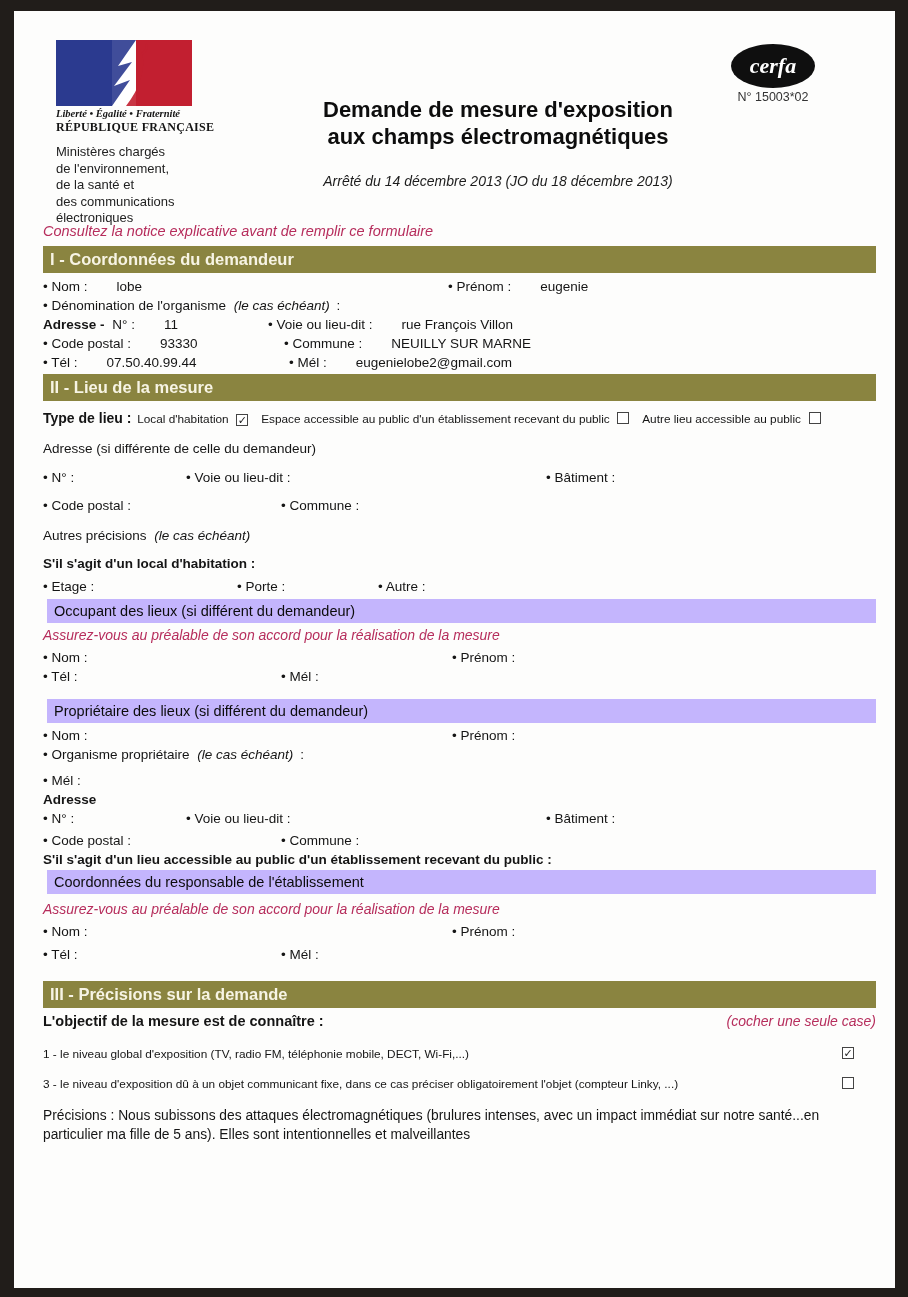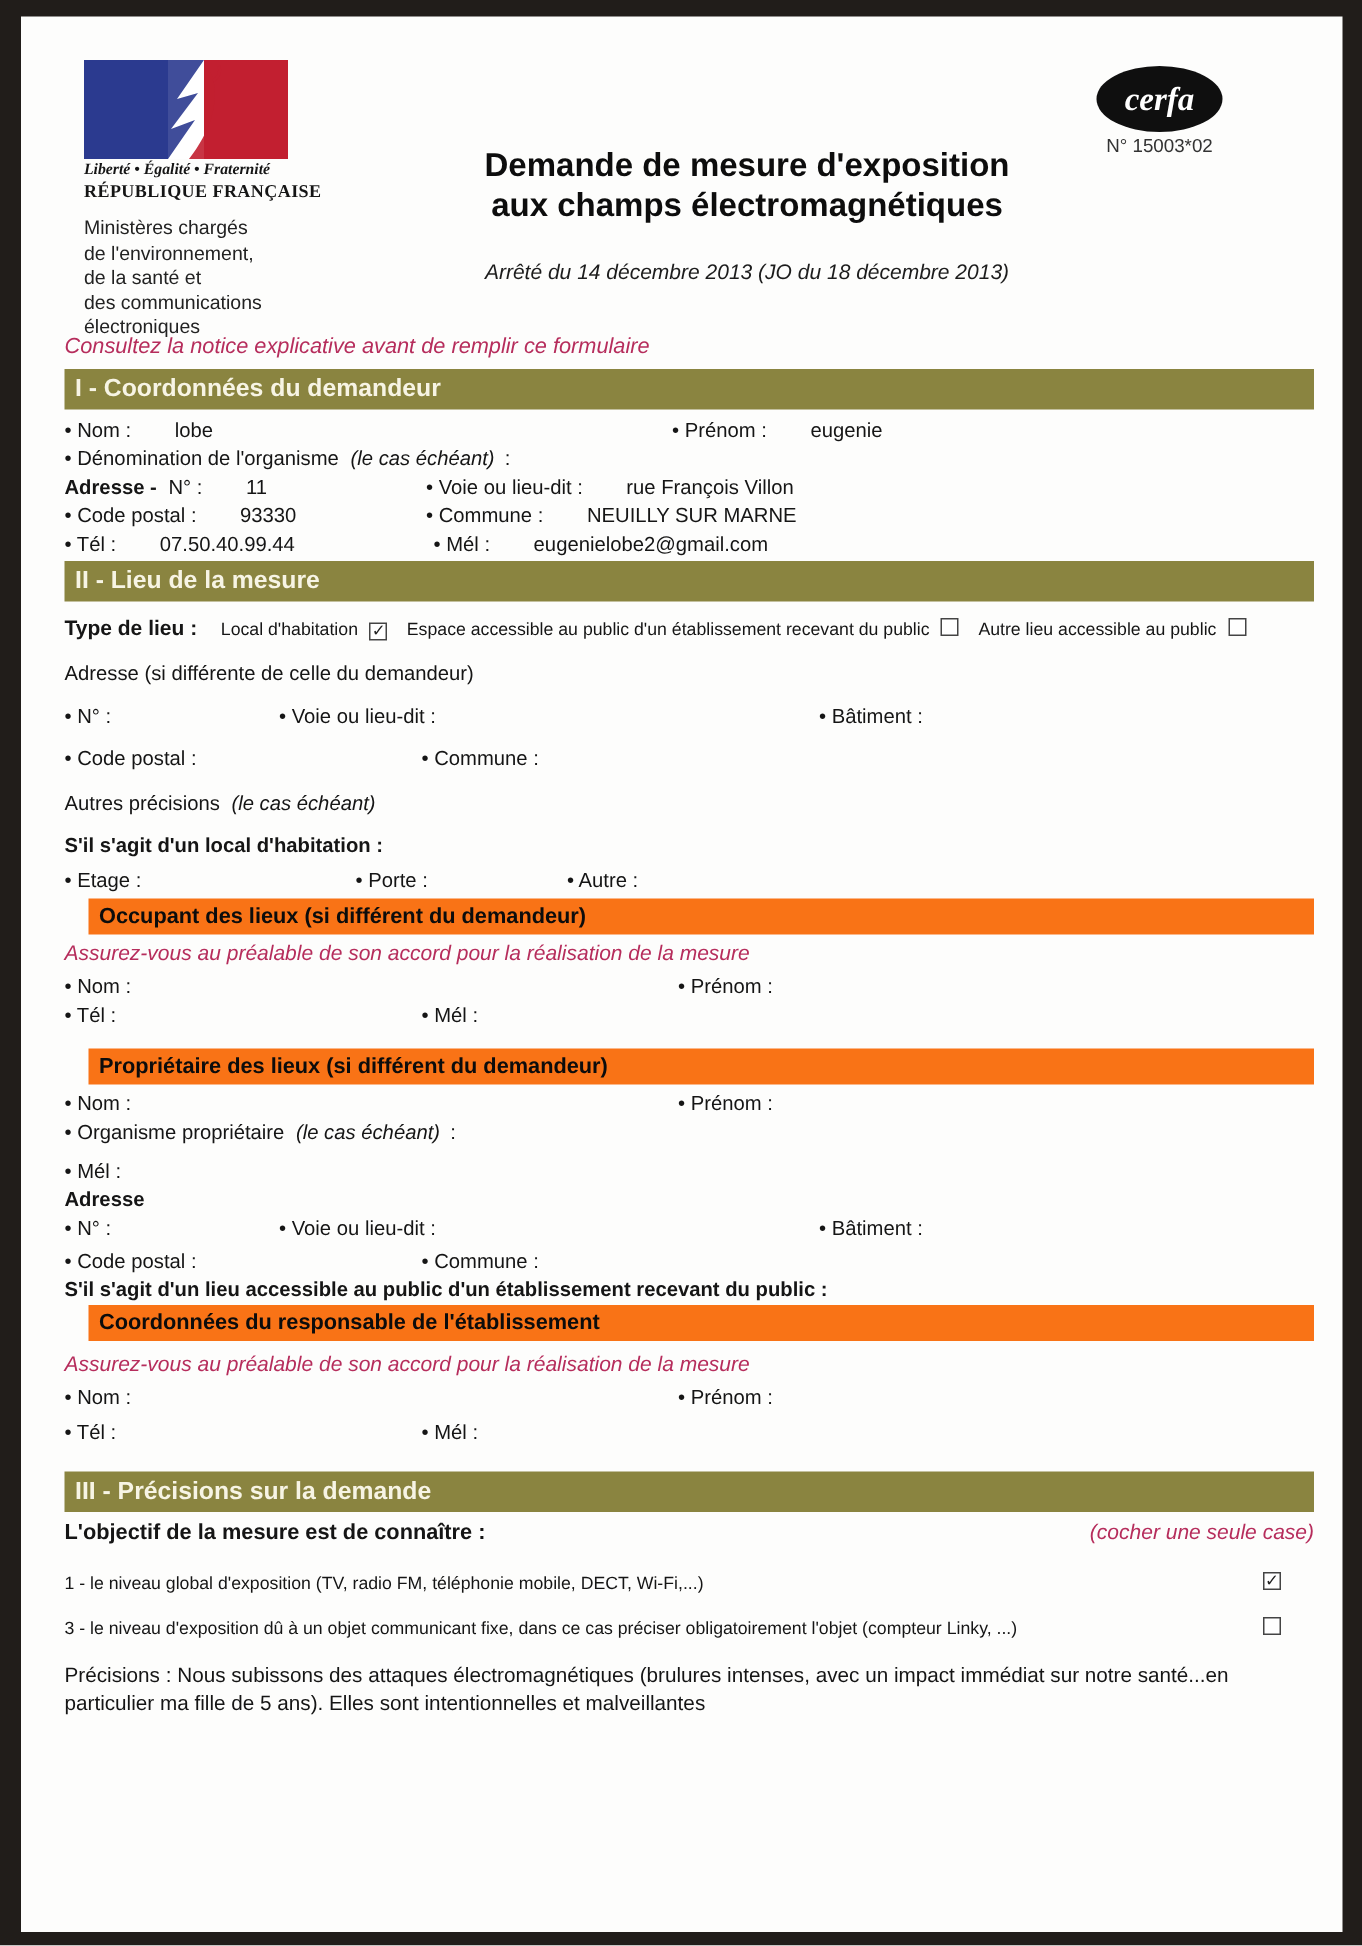--- a/index.html
+++ b/index.html
@@ -20,22 +20,22 @@
   .decree{font-size:14px;font-style:italic;margin-top:23px;color:#1c1c1c;}
   .cerfa-block{position:absolute;right:48px;top:33px;width:110px;text-align:center;}
   .cerfa-oval{display:inline-block;background:#0f0f0f;color:#fff;border-radius:50%;width:84px;height:44px;
               font-family:"Liberation Serif",serif;font-style:italic;font-weight:bold;font-size:22px;line-height:44px;}
   .cerfa-num{font-size:12.5px;margin-top:2px;color:#333;}
   .notice{text-align:left;font-style:italic;font-size:14.5px;color:#b62d5c;margin:2px 0 7px 0;}
 
   
   .bar{background:#8a8440;color:#f7f4e4;font-weight:bold;font-size:16.5px;height:27px;line-height:27px;
        padding-left:7px;margin:0 0 4px 0;}
-  .subbar{background:#f97316;color:#0c0c0c;font-weight:bold;font-size:14.5px;height:24px;line-height:24px;
-          padding-left:7px;margin:3px 0 3px 16px;}
+  .subbar{background:#c4b5fd;color:#0c0c0c;font-weight:normal;font-size:14.5px;height:24px;line-height:24px;
+          padding-left:7px;margin:3px 0 3px 4px;}
 
   
   .row{position:relative;min-height:19px;line-height:19px;font-size:13.5px;}
   .row .col{position:absolute;top:0;white-space:nowrap;}
   .b{font-weight:bold;}
   .i{font-style:italic;}
   .crimson{color:#b62d5c;}
   .small{font-size:11.8px;}
   .val{margin-left:4px;padding-left:25px;}
   .cb{display:inline-block;width:12px;height:12px;border:1.4px solid #444;box-sizing:border-box;
@@ -93,36 +93,36 @@
   </div>
   <div class="row">
     <span>• Dénomination de l'organisme</span>
     <span class="i" style="margin-left:4px">(le cas échéant)</span>
     <span style="margin-left:3px">:</span>
     <span class="val"></span>
   </div>
   <div class="row">
     <span class="b">Adresse -</span>
     <span style="margin-left:4px">N° :</span><span class="val">11</span>
-    <span class="col" style="left:241px"><span>• Voie ou lieu-dit :</span><span class="val">rue François Villon</span></span>
+    <span class="col" style="left:225px"><span>• Voie ou lieu-dit :</span><span class="val">rue François Villon</span></span>
   </div>
   <div class="row">
     <span>• Code postal :</span><span class="val">93330</span>
     <span class="col" style="left:241px"><span>• Commune :</span><span class="val">NEUILLY SUR MARNE</span></span>
   </div>
   <div class="row">
     <span>• Tél :</span><span class="val">07.50.40.99.44</span>
     <span class="col" style="left:246px"><span>• Mél :</span><span class="val">eugenielobe2@gmail.com</span></span>
   </div>
 
   <div class="bar" style="margin-top:2px">II - Lieu de la mesure</div>
 
   <div class="row" style="margin-top:8px">
     <span class="b" style="font-size:14px">Type de lieu :</span>
-    <span class="small" style="margin-left:12px">Local d'habitation</span>
+    <span class="small" style="margin-left:2px">Local d'habitation</span>
     <span class="cb checked" style="margin-left:4px">✓</span>
     <span class="small" style="margin-left:9px">Espace accessible au public d'un établissement recevant du public</span>
     <span class="cb" style="margin-left:4px"></span>
     <span class="small" style="margin-left:9px">Autre lieu accessible au public</span>
     <span class="cb" style="margin-left:4px"></span>
   </div>
 
   <div class="row" style="margin-top:10px">
     <span>Adresse (si différente de celle du demandeur)</span>
   </div>

